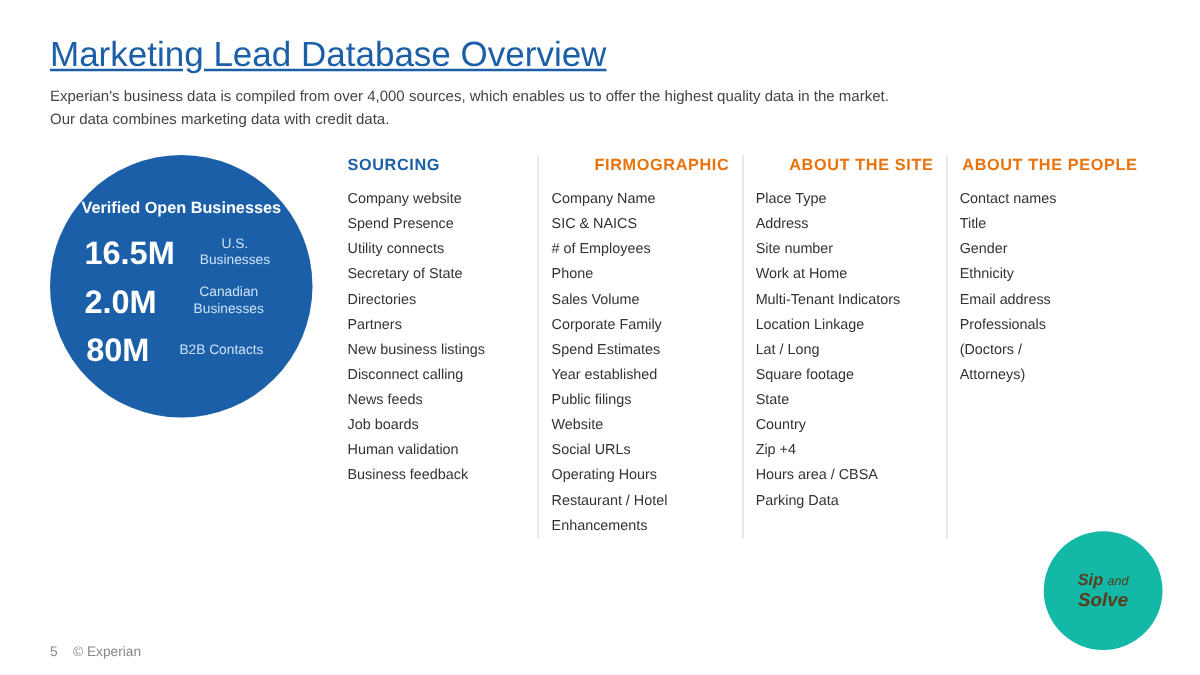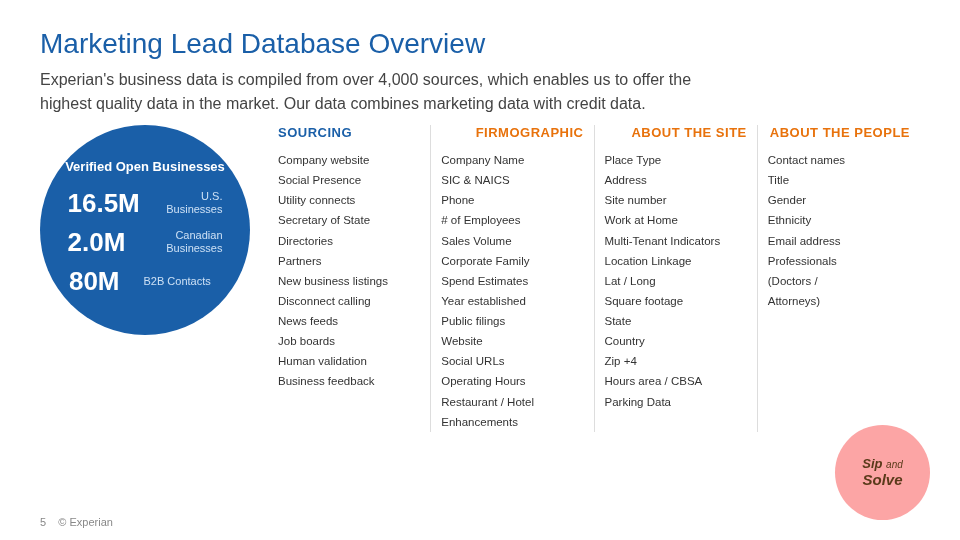--- a/index.html
+++ b/index.html
@@ -16,28 +16,29 @@
       height: 540px;
       padding: 28px 40px 20px 40px;
       position: relative;
     }
 
     .title {
       font-size: 28px;
       color: #1a5fa8;
       font-weight: 300;
       margin-bottom: 8px;
+      text-decoration: underline;
     }
 
     .subtitle {
-      font-size: 16px;
+      font-size: 12px;
       color: #444;
       line-height: 1.5;
       max-width: 680px;
-      margin-bottom: 9px;
+      margin-bottom: 20px;
     }
 
     .content-area {
       display: flex;
       align-items: flex-start;
       gap: 0;
     }
 
     
     .circle-container {
@@ -81,21 +82,21 @@
       font-weight: bold;
       color: white;
       min-width: 52px;
       text-align: right;
     }
 
     .circle-label {
       font-size: 11px;
       color: #cce0f5;
       line-height: 1.2;
-      text-align: right;
+      text-align: center;
     }
 
     
     .columns-area {
       display: flex;
       gap: 0;
       flex: 1;
     }
 
     .col {
@@ -141,21 +142,21 @@
       bottom: 20px;
       right: 30px;
       width: 110px;
       height: 100px;
     }
 
     .cup-circle {
       width: 95px;
       height: 95px;
       border-radius: 50%;
-      background: #fca5a5;
+      background: #14b8a6;
       position: absolute;
       bottom: 0;
       right: 0;
       display: flex;
       align-items: center;
       justify-content: center;
     }
 
     .sip-text {
       text-align: center;
@@ -198,38 +199,38 @@
           <span class="circle-number">80M</span>
           <span class="circle-label">B2B Contacts</span>
         </div>
       </div>
     </div>
 
     <div class="columns-area" id="columns-area">
     <div class="col">
           <div class="col-header">SOURCING</div>
           <div class="col-item">Company website</div>
-          <div class="col-item">Social Presence</div>
+          <div class="col-item">Spend Presence</div>
           <div class="col-item">Utility connects</div>
           <div class="col-item">Secretary of State</div>
           <div class="col-item">Directories</div>
           <div class="col-item">Partners</div>
           <div class="col-item">New business listings</div>
           <div class="col-item">Disconnect calling</div>
           <div class="col-item">News feeds</div>
           <div class="col-item">Job boards</div>
           <div class="col-item">Human  validation</div>
           <div class="col-item">Business feedback</div>
         </div>
         <div class="col">
           <div class="col-header orange">FIRMOGRAPHIC</div>
           <div class="col-item">Company Name</div>
           <div class="col-item">SIC &amp; NAICS</div>
+          <div class="col-item"># of Employees</div>
           <div class="col-item">Phone</div>
-          <div class="col-item"># of Employees</div>
           <div class="col-item">Sales Volume</div>
           <div class="col-item">Corporate Family</div>
           <div class="col-item">Spend Estimates</div>
           <div class="col-item">Year established</div>
           <div class="col-item">Public filings</div>
           <div class="col-item">Website</div>
           <div class="col-item">Social URLs</div>
           <div class="col-item">Operating Hours</div>
           <div class="col-item">Restaurant / Hotel</div>
           <div class="col-item">Enhancements</div>

